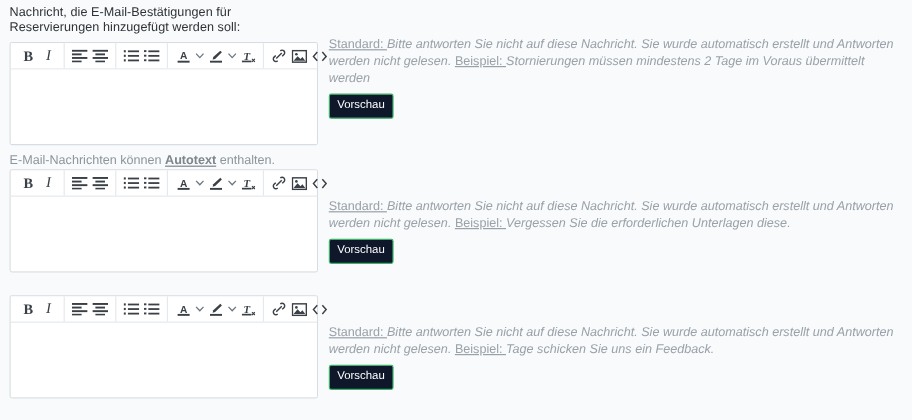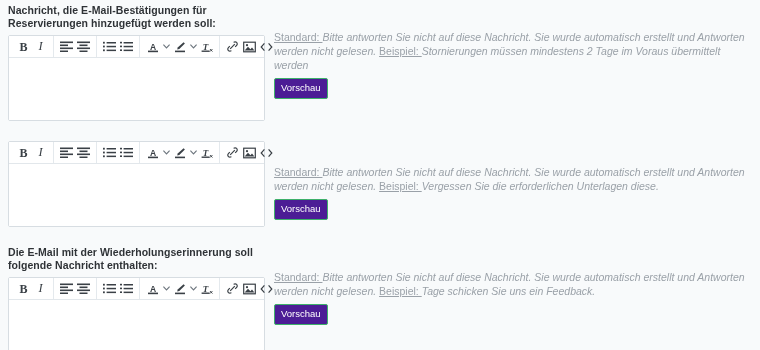--- a/index.html
+++ b/index.html
@@ -39,21 +39,21 @@
   }
 
   .col-right {
     flex: 1 1 auto;
     padding-left: 4px;
     padding-right: 8px;
   }
 
   .field-label {
     font-size: 10.5px;
-    font-weight: bold;
+    font-weight: normal;
     color: #2f3337;
     line-height: 13px;
     letter-spacing: 0.05px;
     margin: 0 0 5px 0;
   }
 
   
   .editor {
     border: 1px solid #d7dde2;
     background: #ffffff;
@@ -148,21 +148,21 @@
   .desc em {
   }
   .desc .lead {
     font-style: normal;
     text-decoration: underline;
   }
 
   .btn-preview {
     display: inline-block;
     margin-top: 6px;
-    background: #4c1d95;
+    background: #0f172a;
     color: #ffffff;
     font-size: 9.5px;
     line-height: 1;
     padding: 4px 6px 5px 6px;
     border: 1px solid #3eb06a;
     border-radius: 2px;
     cursor: default;
     white-space: nowrap;
   }
 </style>
@@ -285,20 +285,23 @@
                 <path d="M4.4 1.4 L1.2 5 L4.4 8.6" stroke="#3a4046" stroke-width="1.2" fill="none"></path>
                 <path d="M8.6 1.4 L11.8 5 L8.6 8.6" stroke="#3a4046" stroke-width="1.2" fill="none"></path>
               </svg>
             </div>
           </div>
 
         </div>
         <div class="editor-body"></div>
       </div>
 
+      <div class="hint">
+        <span>E-Mail-Nachrichten können </span><a href="#">Autotext</a><span> enthalten.</span>
+      </div>
     </div>
 
     <div class="col-right" style="padding-top:26px;">
       <p class="desc">
         <span class="lead">Standard: </span><em>Bitte antworten Sie nicht auf diese Nachricht. Sie wurde automatisch erstellt und Antworten werden nicht gelesen. </em><span class="lead">Beispiel: </span><em>Stornierungen müssen mindestens 2 Tage im Voraus übermittelt werden</em>
       </p>
       <span class="btn-preview">Vorschau</span>
     </div>
   </div>
 
@@ -426,21 +429,20 @@
     <div class="col-right" style="padding-top:24px;">
       <p class="desc">
         <span class="lead">Standard: </span><em>Bitte antworten Sie nicht auf diese Nachricht. Sie wurde automatisch erstellt und Antworten werden nicht gelesen. </em><span class="lead">Beispiel: </span><em>Vergessen Sie die erforderlichen Unterlagen diese.</em>
       </p>
       <span class="btn-preview">Vorschau</span>
     </div>
   </div>
 
   <div class="block" style="top:246px;">
     <div class="col-left">
-      <div class="field-label">Die E-Mail mit der Wiederholungserinnerung soll folgende Nachricht enthalten:</div>
 
       <div class="editor">
         <div class="editor-toolbar">
 
           <div class="tb-group">
             <div class="tb-btn tb-bold">B</div>
             <div class="tb-btn tb-italic">I</div>
           </div>
 
           <div class="tb-group">

